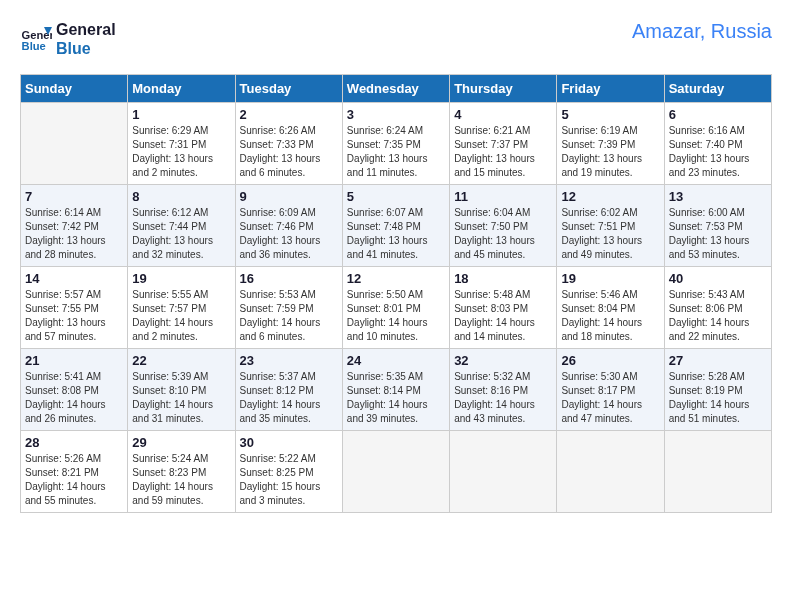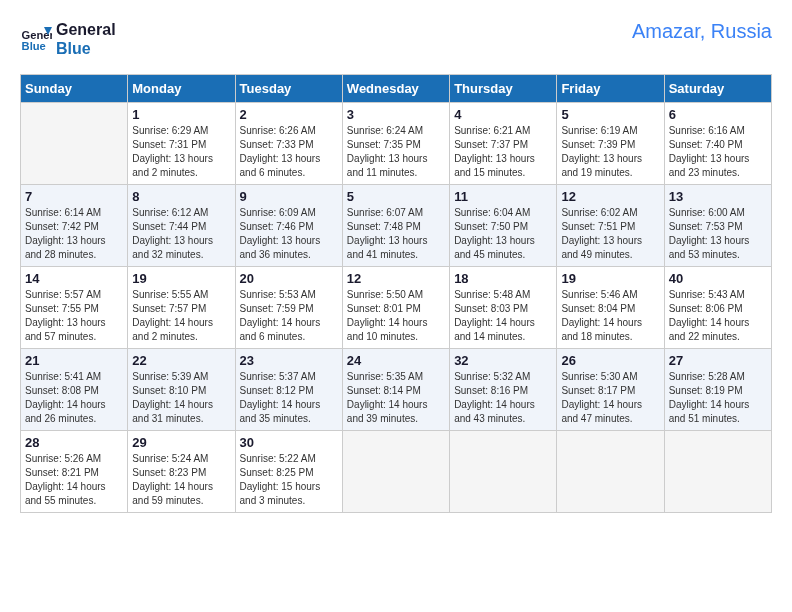--- a/index.html
+++ b/index.html
@@ -175,21 +175,21 @@
       <tr>
         <td>
           <div class="day-number">14</div>
           <div class="day-info">Sunrise: 5:57 AM<br>Sunset: 7:55 PM<br>Daylight: 13 hours and 57 minutes.</div>
         </td>
         <td>
           <div class="day-number">19</div>
           <div class="day-info">Sunrise: 5:55 AM<br>Sunset: 7:57 PM<br>Daylight: 14 hours and 2 minutes.</div>
         </td>
         <td>
-          <div class="day-number">20</div>
+          <div class="day-number">16</div>
           <div class="day-info">Sunrise: 5:53 AM<br>Sunset: 7:59 PM<br>Daylight: 14 hours and 6 minutes.</div>
         </td>
         <td>
           <div class="day-number">12</div>
           <div class="day-info">Sunrise: 5:50 AM<br>Sunset: 8:01 PM<br>Daylight: 14 hours and 10 minutes.</div>
         </td>
         <td>
           <div class="day-number">18</div>
           <div class="day-info">Sunrise: 5:48 AM<br>Sunset: 8:03 PM<br>Daylight: 14 hours and 14 minutes.</div>
         </td>

